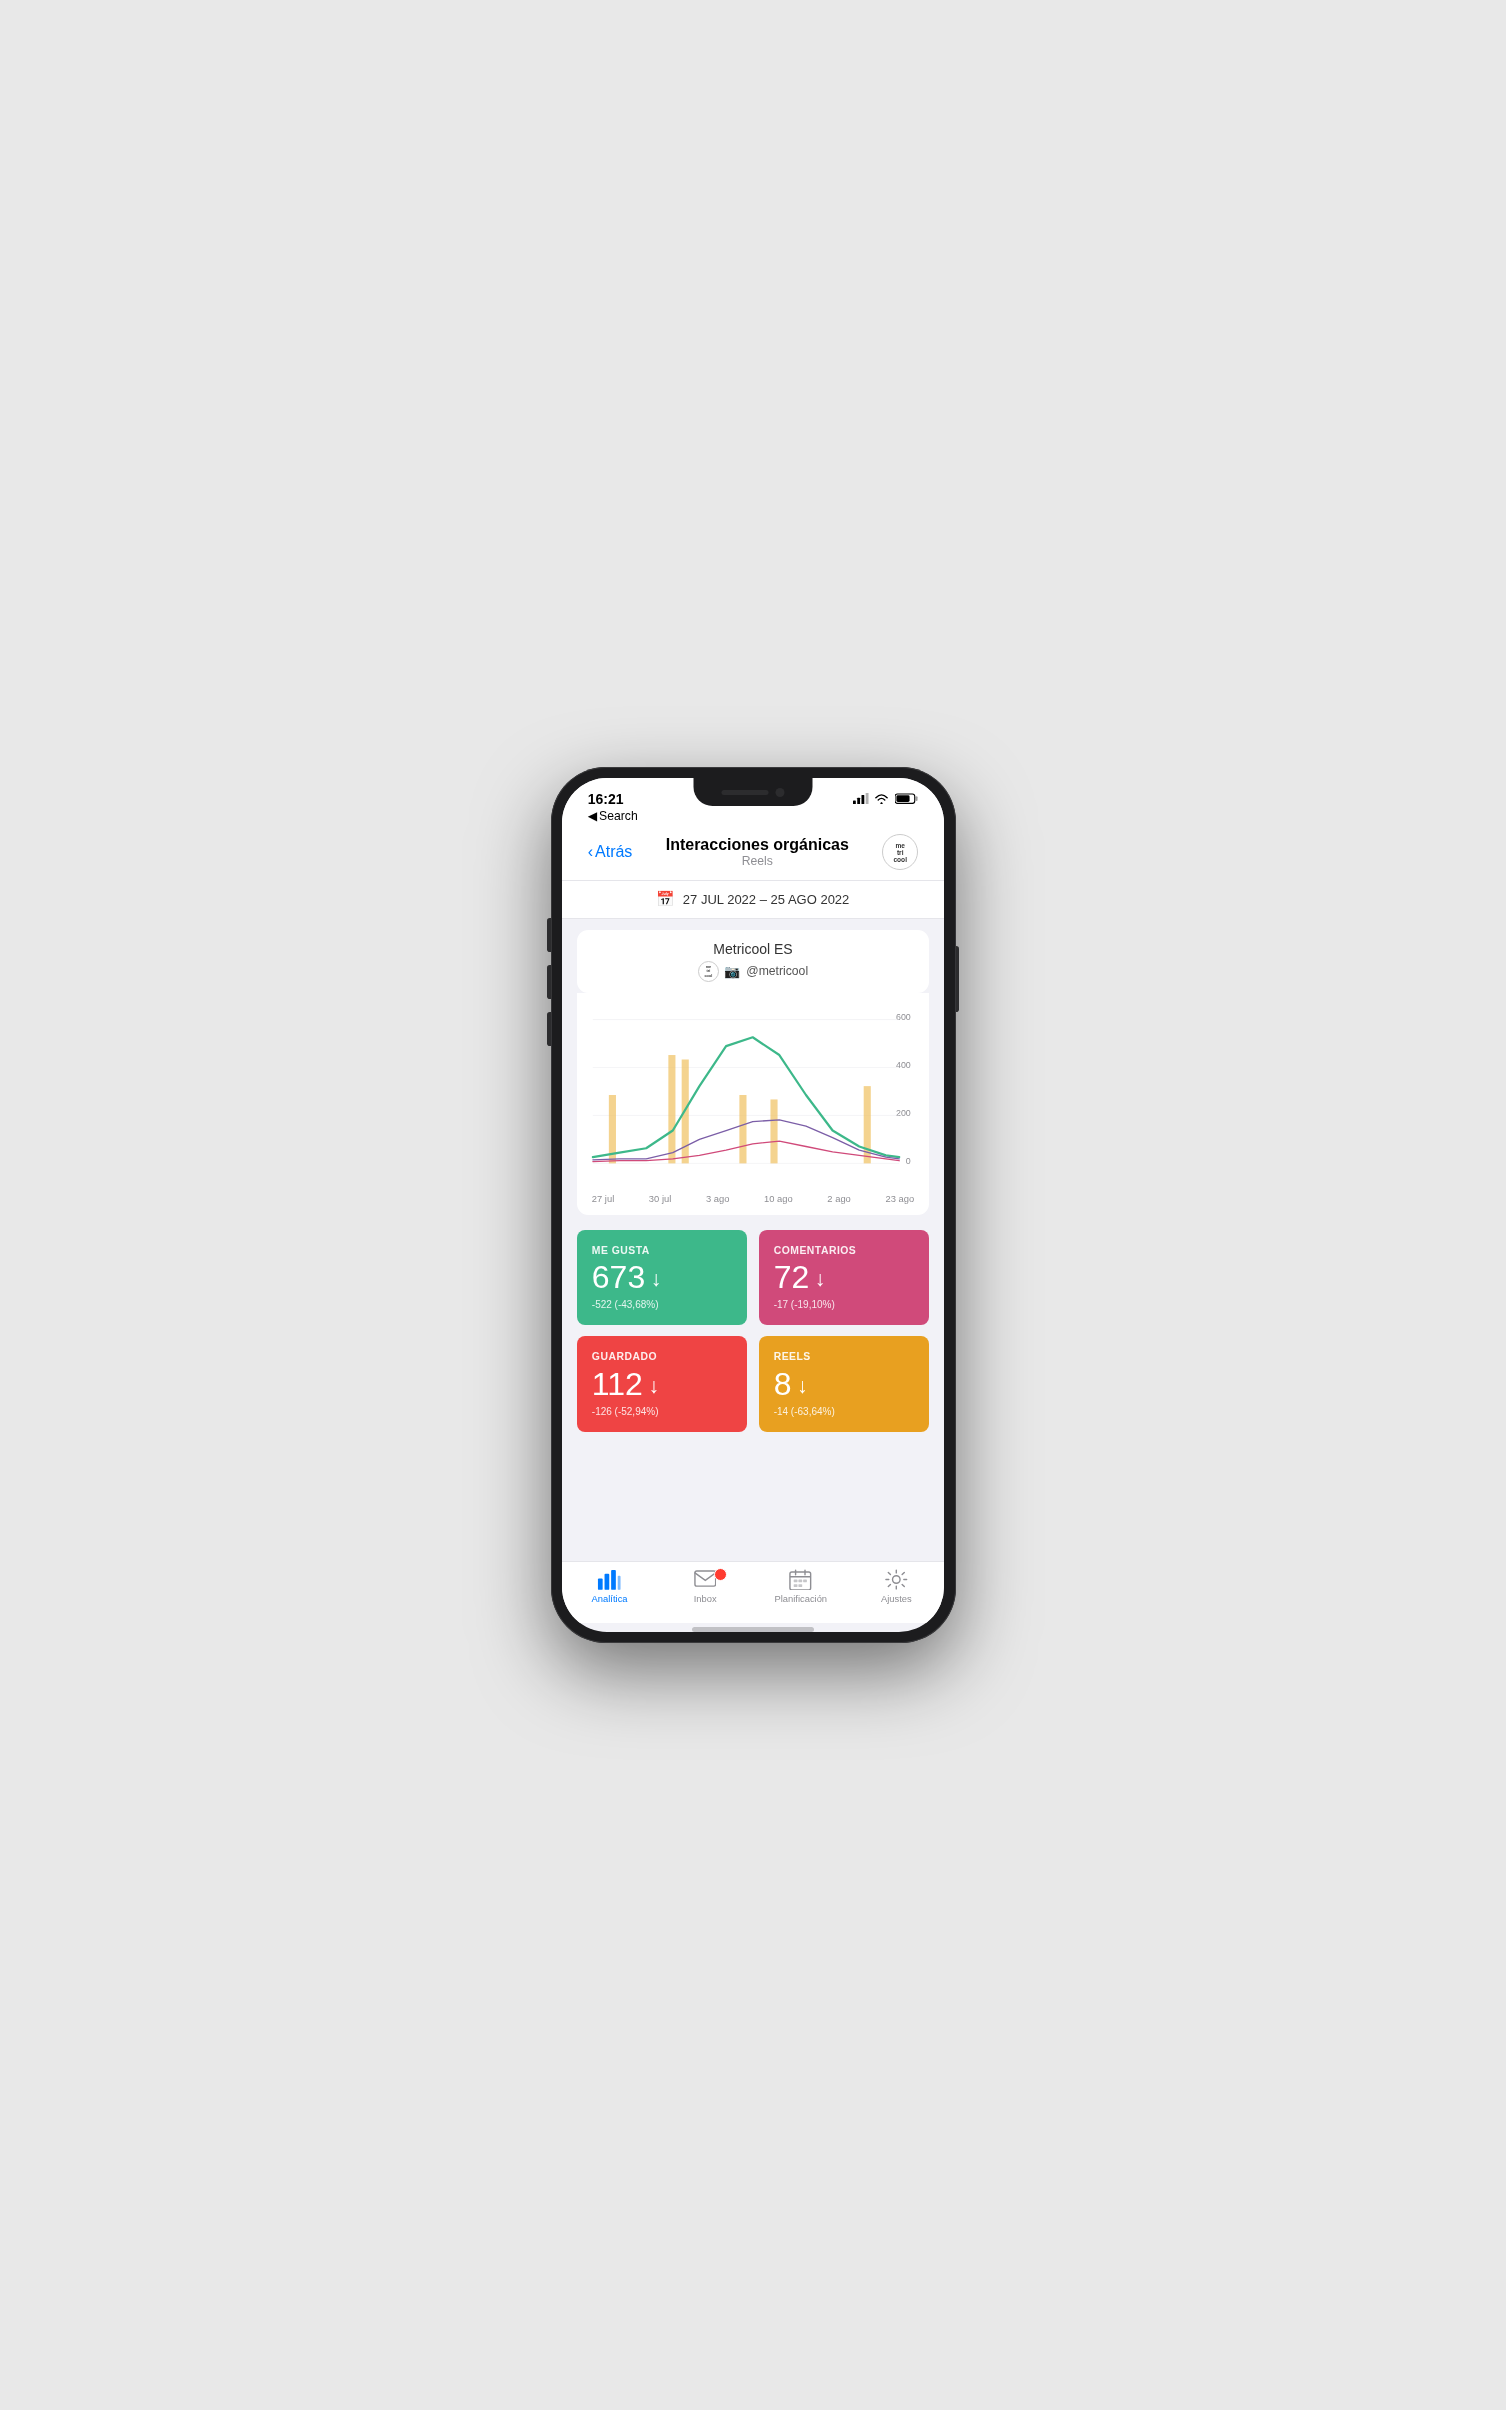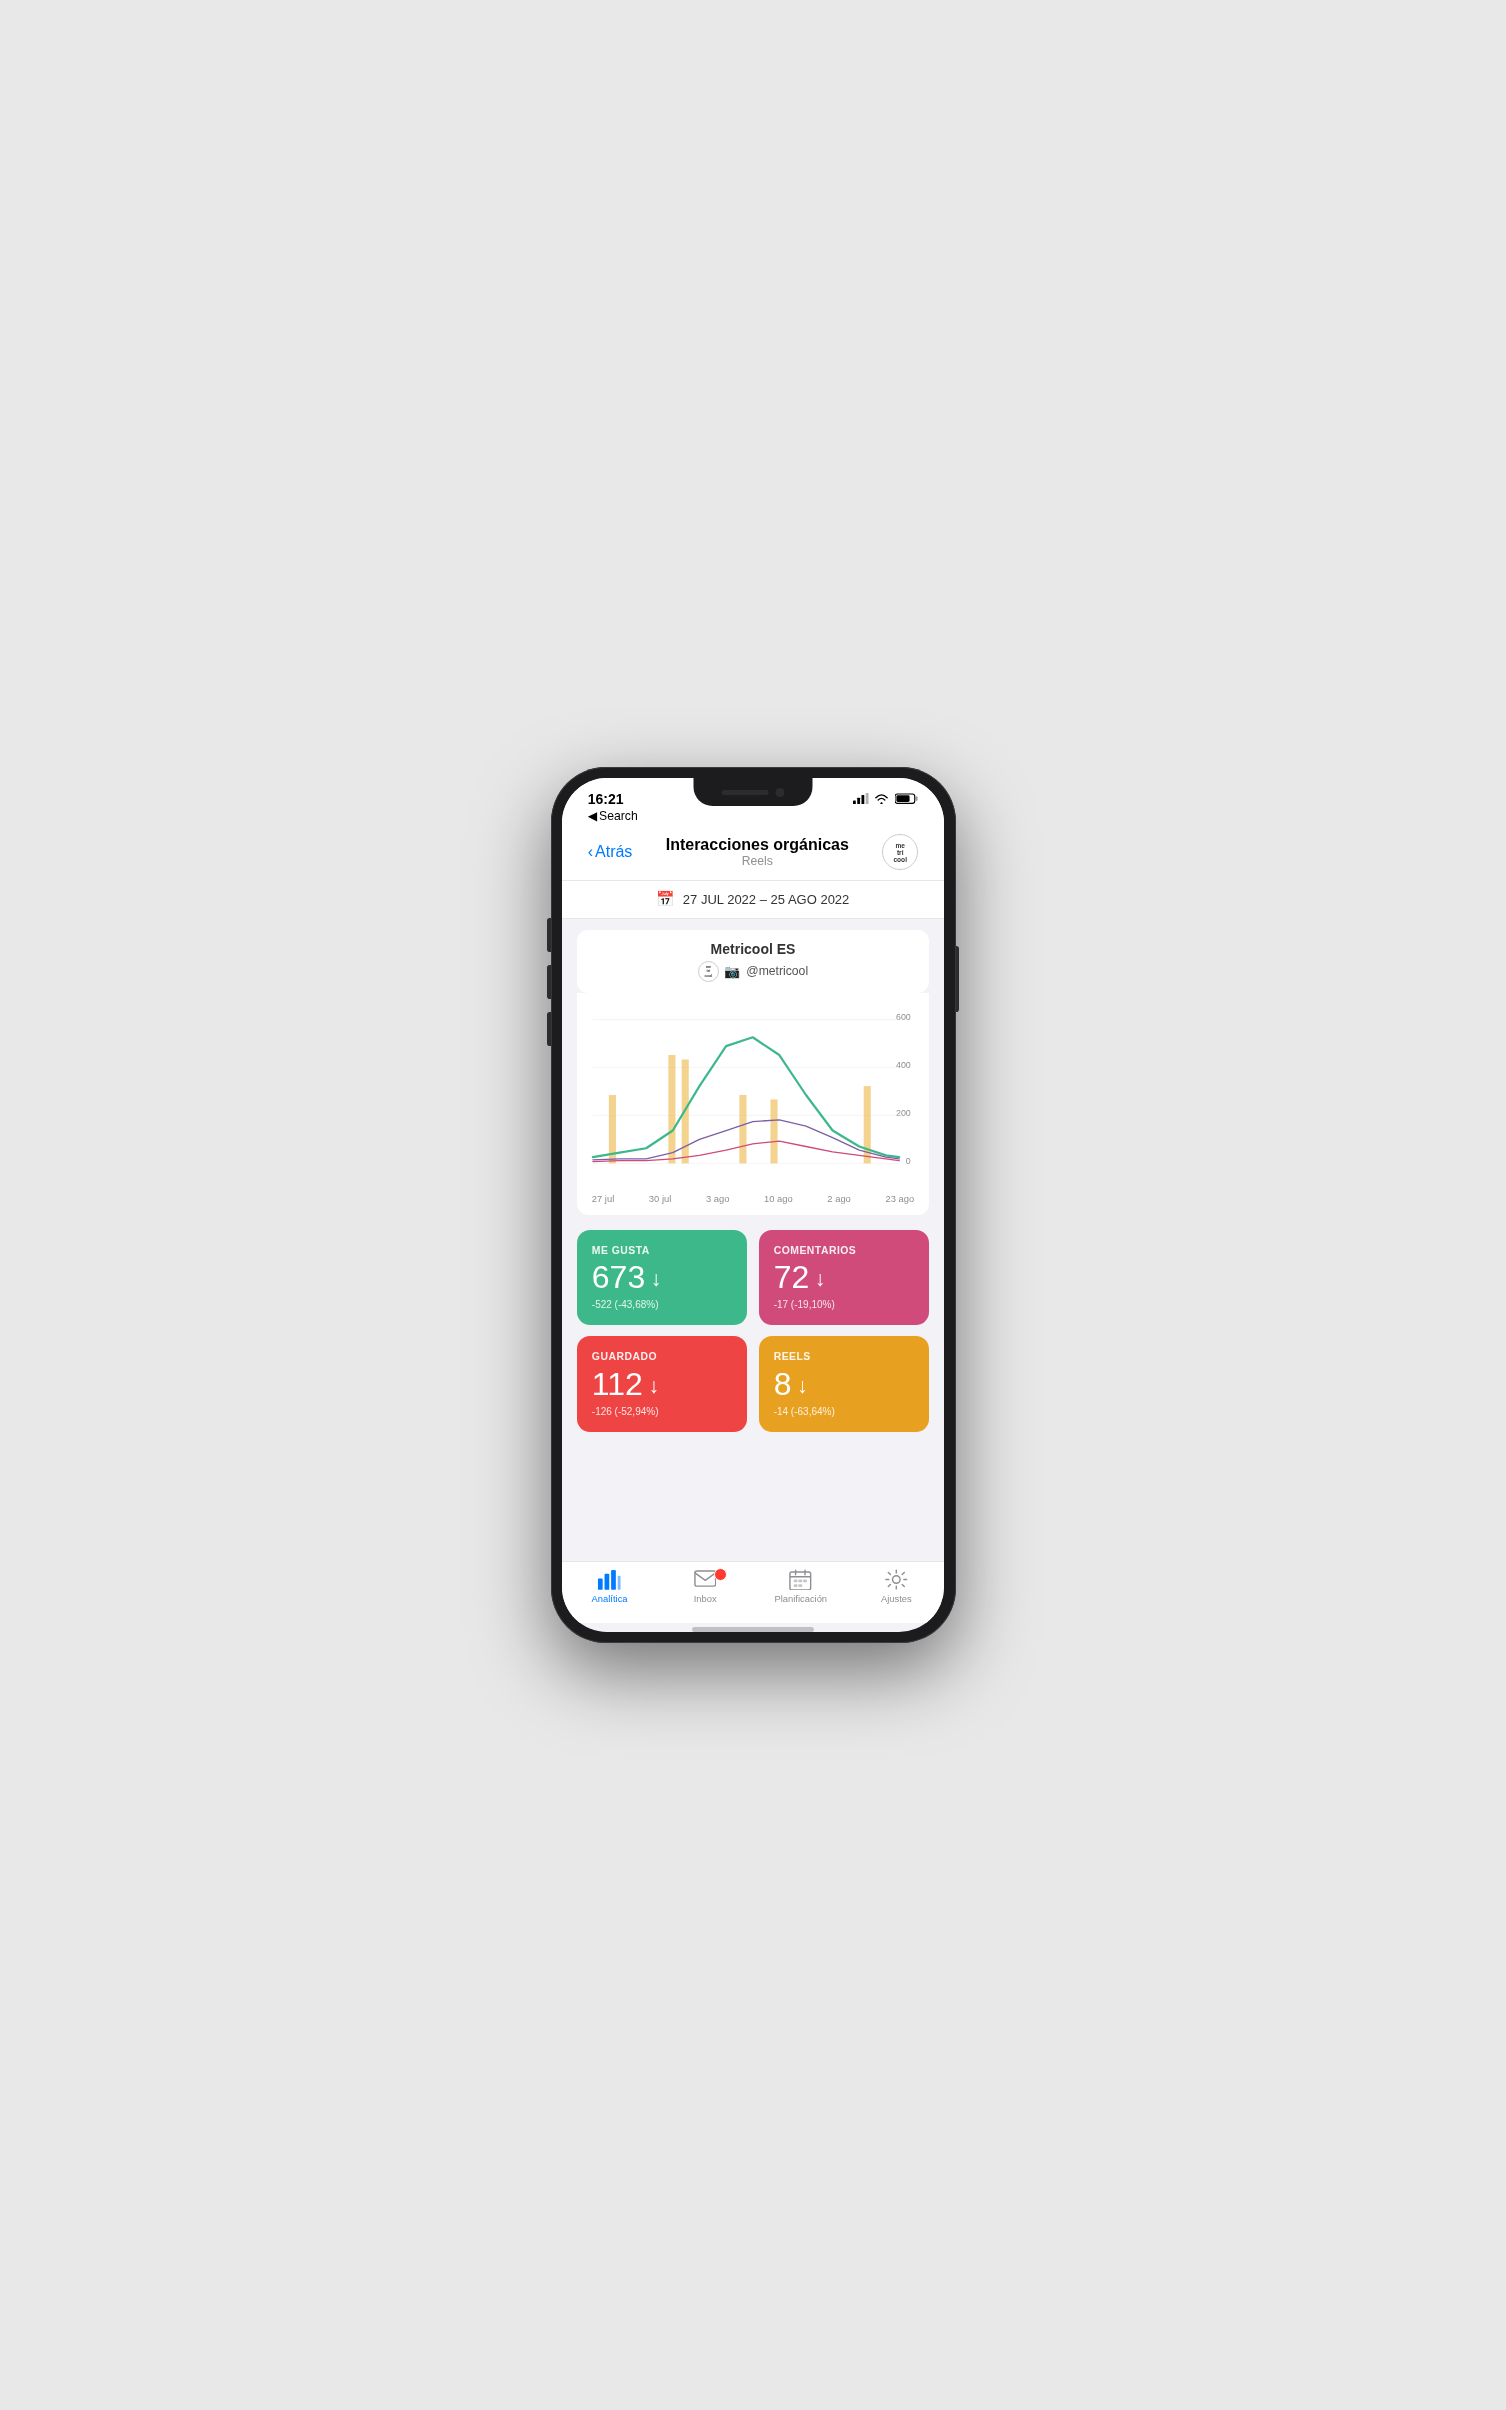--- a/index.html
+++ b/index.html
@@ -196,21 +196,21 @@
       background: white;
       margin: 11.3px 15px 0;
       border-radius: 11.3px;
       padding: 11.3px 15px;
       display: flex;
       flex-direction: column;
       align-items: center;
     }
     .account-name {
       font-size: 14px;
-      font-weight: 700;
+      font-weight: 400;
       color: #333;
       margin-bottom: 3.8px;
       text-align: right;
     }
     .account-handle-row {
       display: flex;
       align-items: center;
       gap: 5.6px;
     }
     .account-logo-small {
@@ -268,21 +268,21 @@
     }
 
     .stats-grid {
       display: grid;
       grid-template-columns: 1fr 1fr;
       gap: 11.3px;
       padding: 15px;
     }
 
     .stat-card {
-      border-radius: 13px;
+      border-radius: 8px;
       padding: 15px;
       color: white;
     }
     .stat-card-teal { background: #3db88a; }
     .stat-card-pink { background: #d04a7a; }
     .stat-card-purple { background: #ef4444; }
     .stat-card-amber { background: #e8a020; }
 
     .stat-label {
       font-size: 10.4px;

